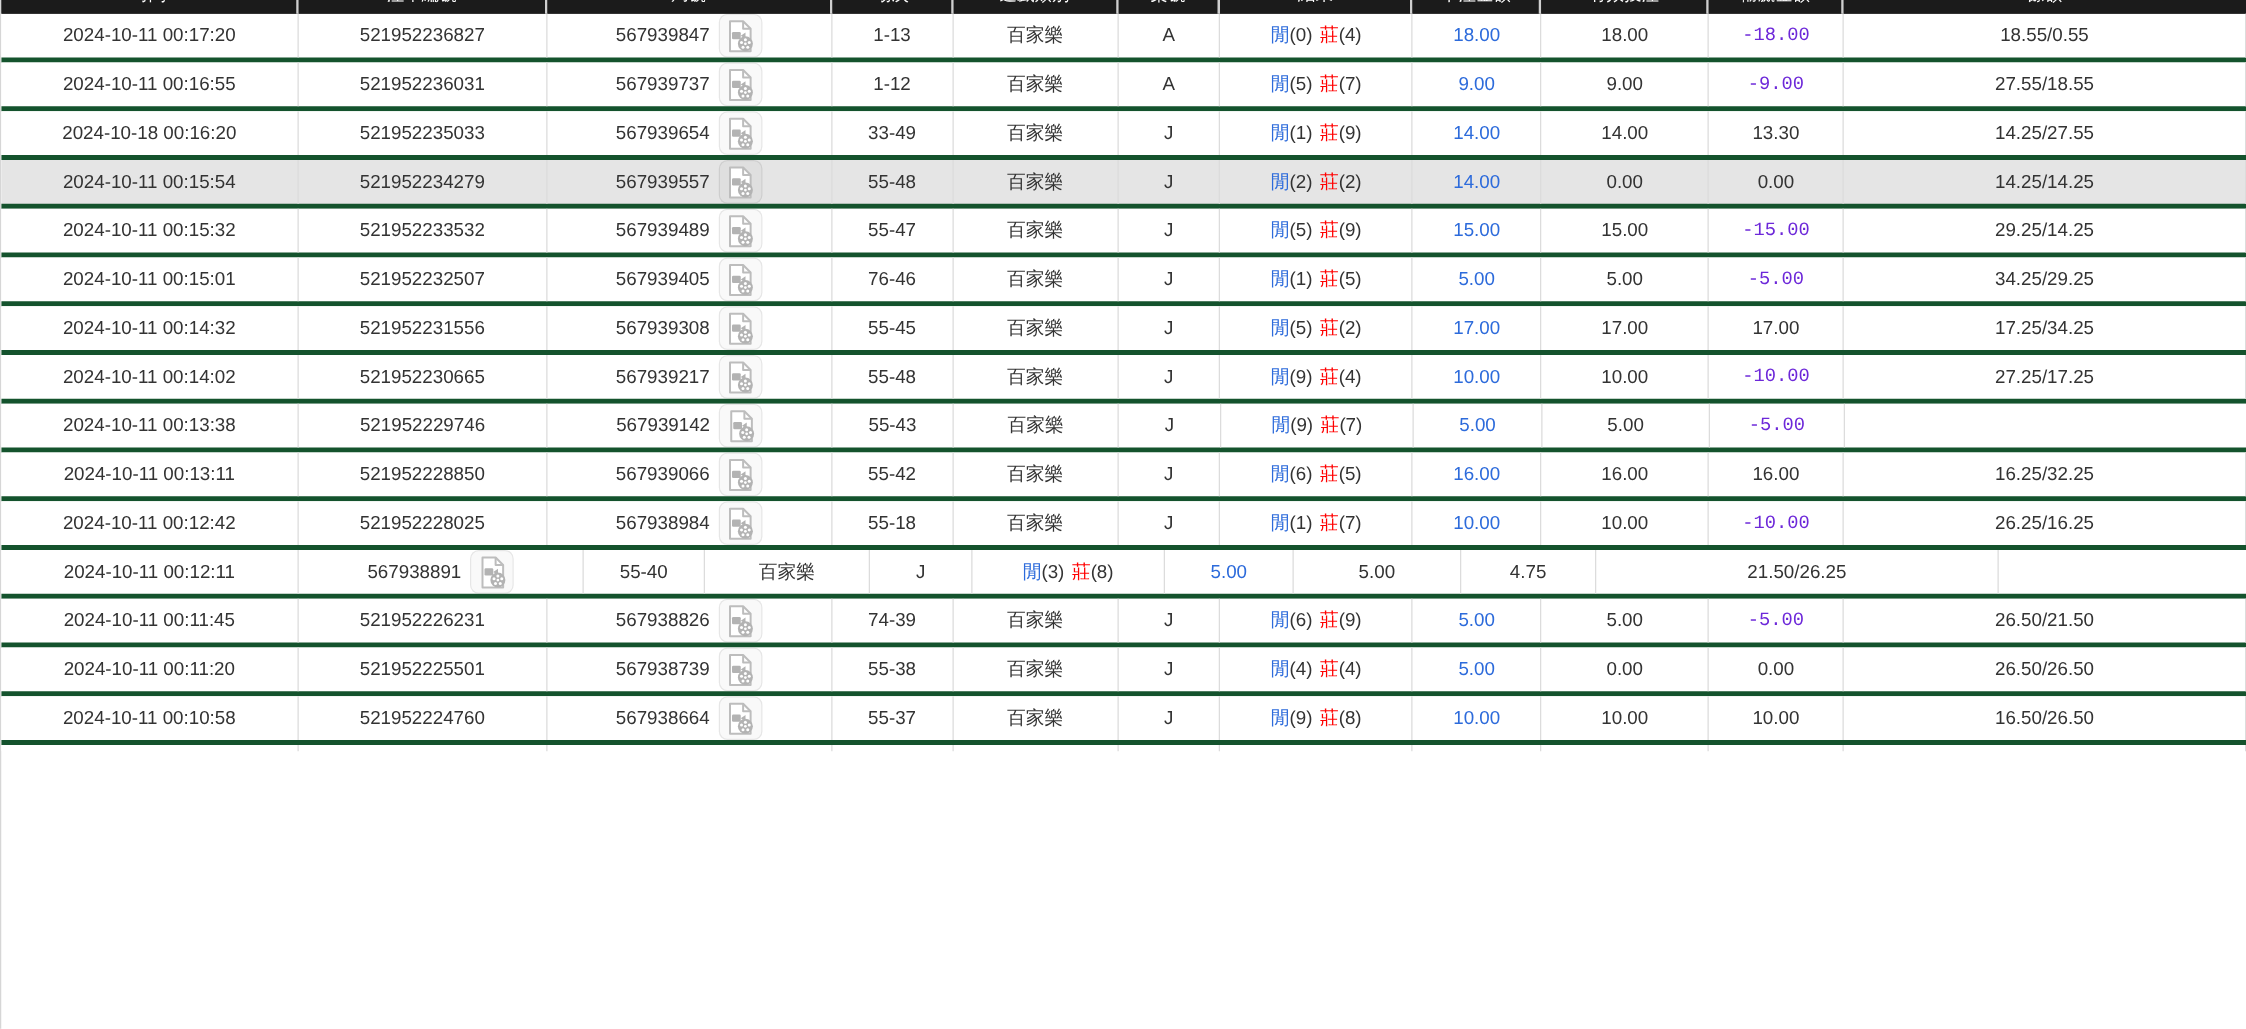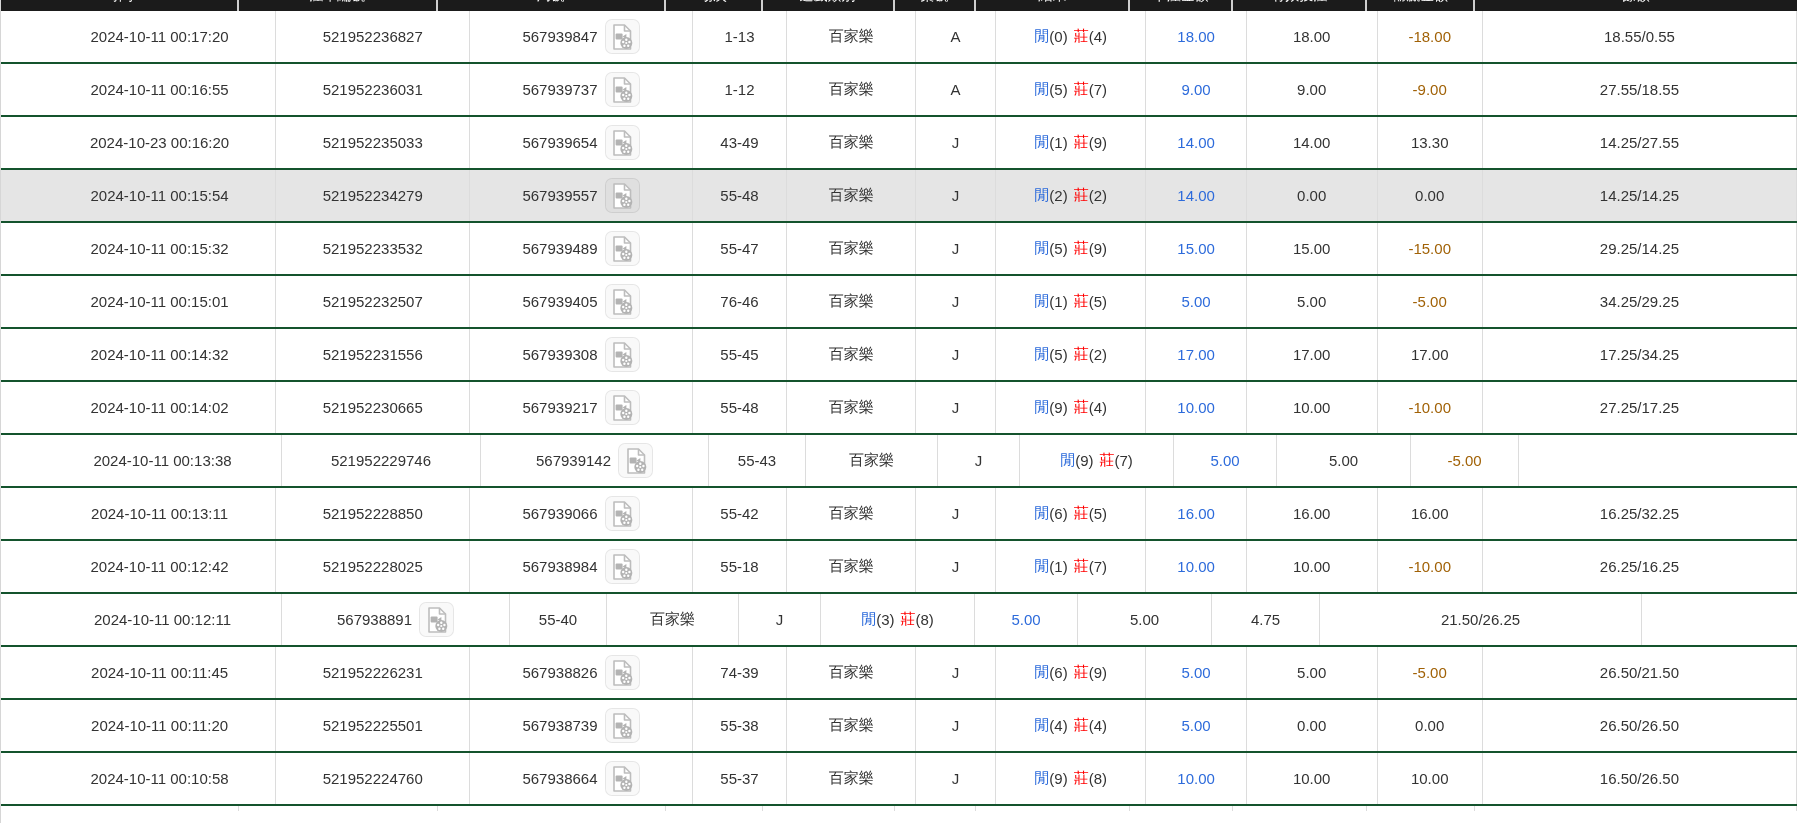--- a/index.html
+++ b/index.html
@@ -31,36 +31,35 @@
     border-right: 2px solid #cfcfcf;
     height: 30px; overflow: hidden;
     display: block; text-align: center;
     font-size: 14px;
   }
   .th:last-child { border-right: none; }
   .th span { display: block; line-height: 30px; margin-top: -20px; white-space: nowrap; }
 
   
   .row {
-    display: flex; height: 53px;
-    border-bottom: 2px solid #14532d;
+    display: flex; height: 39px;
+    border-bottom: 4px solid #14532d;
     background: #ffffff;
-    padding-left: 43px;
   }
   .row.hl { background: #e5e5e5; }
   .cell {
     display: flex; align-items: center; justify-content: center;
     border-right: 1px solid #dcdcdc;
     font-size: 15px; color: #333333;
     overflow: hidden; white-space: nowrap;
   }
   .cell:last-child { border-right: 1px solid #dcdcdc; }
   .gameid { gap: 7px; text-align: center; }
   .bet-link { color: #2d6bdb; cursor: pointer; text-decoration: none; }
-  .neg { color: #a16207; }
+  .neg { color: #6d28d9; font-family: Liberation Mono, monospace; }
   .lbl-player { color: #2d6bdb; }
   .lbl-banker { color: #ff0000; }
   .result-cell span { display: inline; }
   .result-gap { display: inline-block; width: 6px; }
 
   
   .icon-btn {
     width: 35px; height: 35px; flex: 0 0 35px;
     border: 1px solid rgba(0,0,0,0.08);
     background: rgba(0,0,0,0.025);
@@ -183,41 +182,41 @@
           <span>(7)</span>
     </div>
     <div class="cell c7">
       <span class="bet-link">9.00</span>
     </div>
     <div class="cell c8">9.00</div>
     <div class="cell c9 neg">-9.00</div>
     <div class="cell c10">27.55/18.55</div>
   </div>
       <div class="row">
-    <div class="cell c0">2024-10-23 00:16:20</div>
+    <div class="cell c0">2024-10-18 00:16:20</div>
     <div class="cell c1">521952235033</div>
     <div class="cell c2 gameid">
       <span>567939654</span>
       <span class="icon-btn">
         <svg width="24" height="28" viewBox="0 0 24 28" aria-hidden="true">
           <path d="M4 2 h10.5 l6 6 V26 H4 Z" fill="#ffffff" stroke="#bdbdbd" stroke-width="1.6" stroke-linejoin="round"></path>
           <path d="M14.5 2 v6 h6" fill="none" stroke="#bdbdbd" stroke-width="1.6" stroke-linejoin="round"></path>
           <rect x="5.6" y="10.6" width="7" height="5.8" rx="1" fill="#b3b3b3"></rect>
           <path d="M12.6 13.5 L16.4 11 v5 Z" fill="#b3b3b3"></path>
           <circle cx="16.3" cy="20" r="6" fill="#b3b3b3"></circle>
           <circle cx="16.3" cy="20" r="1.1" fill="#ffffff"></circle>
           <circle cx="16.3" cy="16.7" r="1.2" fill="#ffffff"></circle>
           <circle cx="19.4" cy="19" r="1.2" fill="#ffffff"></circle>
           <circle cx="18.2" cy="22.7" r="1.2" fill="#ffffff"></circle>
           <circle cx="14.4" cy="22.7" r="1.2" fill="#ffffff"></circle>
           <circle cx="13.2" cy="19" r="1.2" fill="#ffffff"></circle>
         </svg>
       </span>
     </div>
-    <div class="cell c3">43-49</div>
+    <div class="cell c3">33-49</div>
     <div class="cell c4">百家樂</div>
     <div class="cell c5">J</div>
     <div class="cell c6 result-cell">
       <span class="lbl-player">閒</span>
           <span>(1)</span>
           <span class="result-gap"></span>
           <span class="lbl-banker">莊</span>
           <span>(9)</span>
     </div>
     <div class="cell c7">

